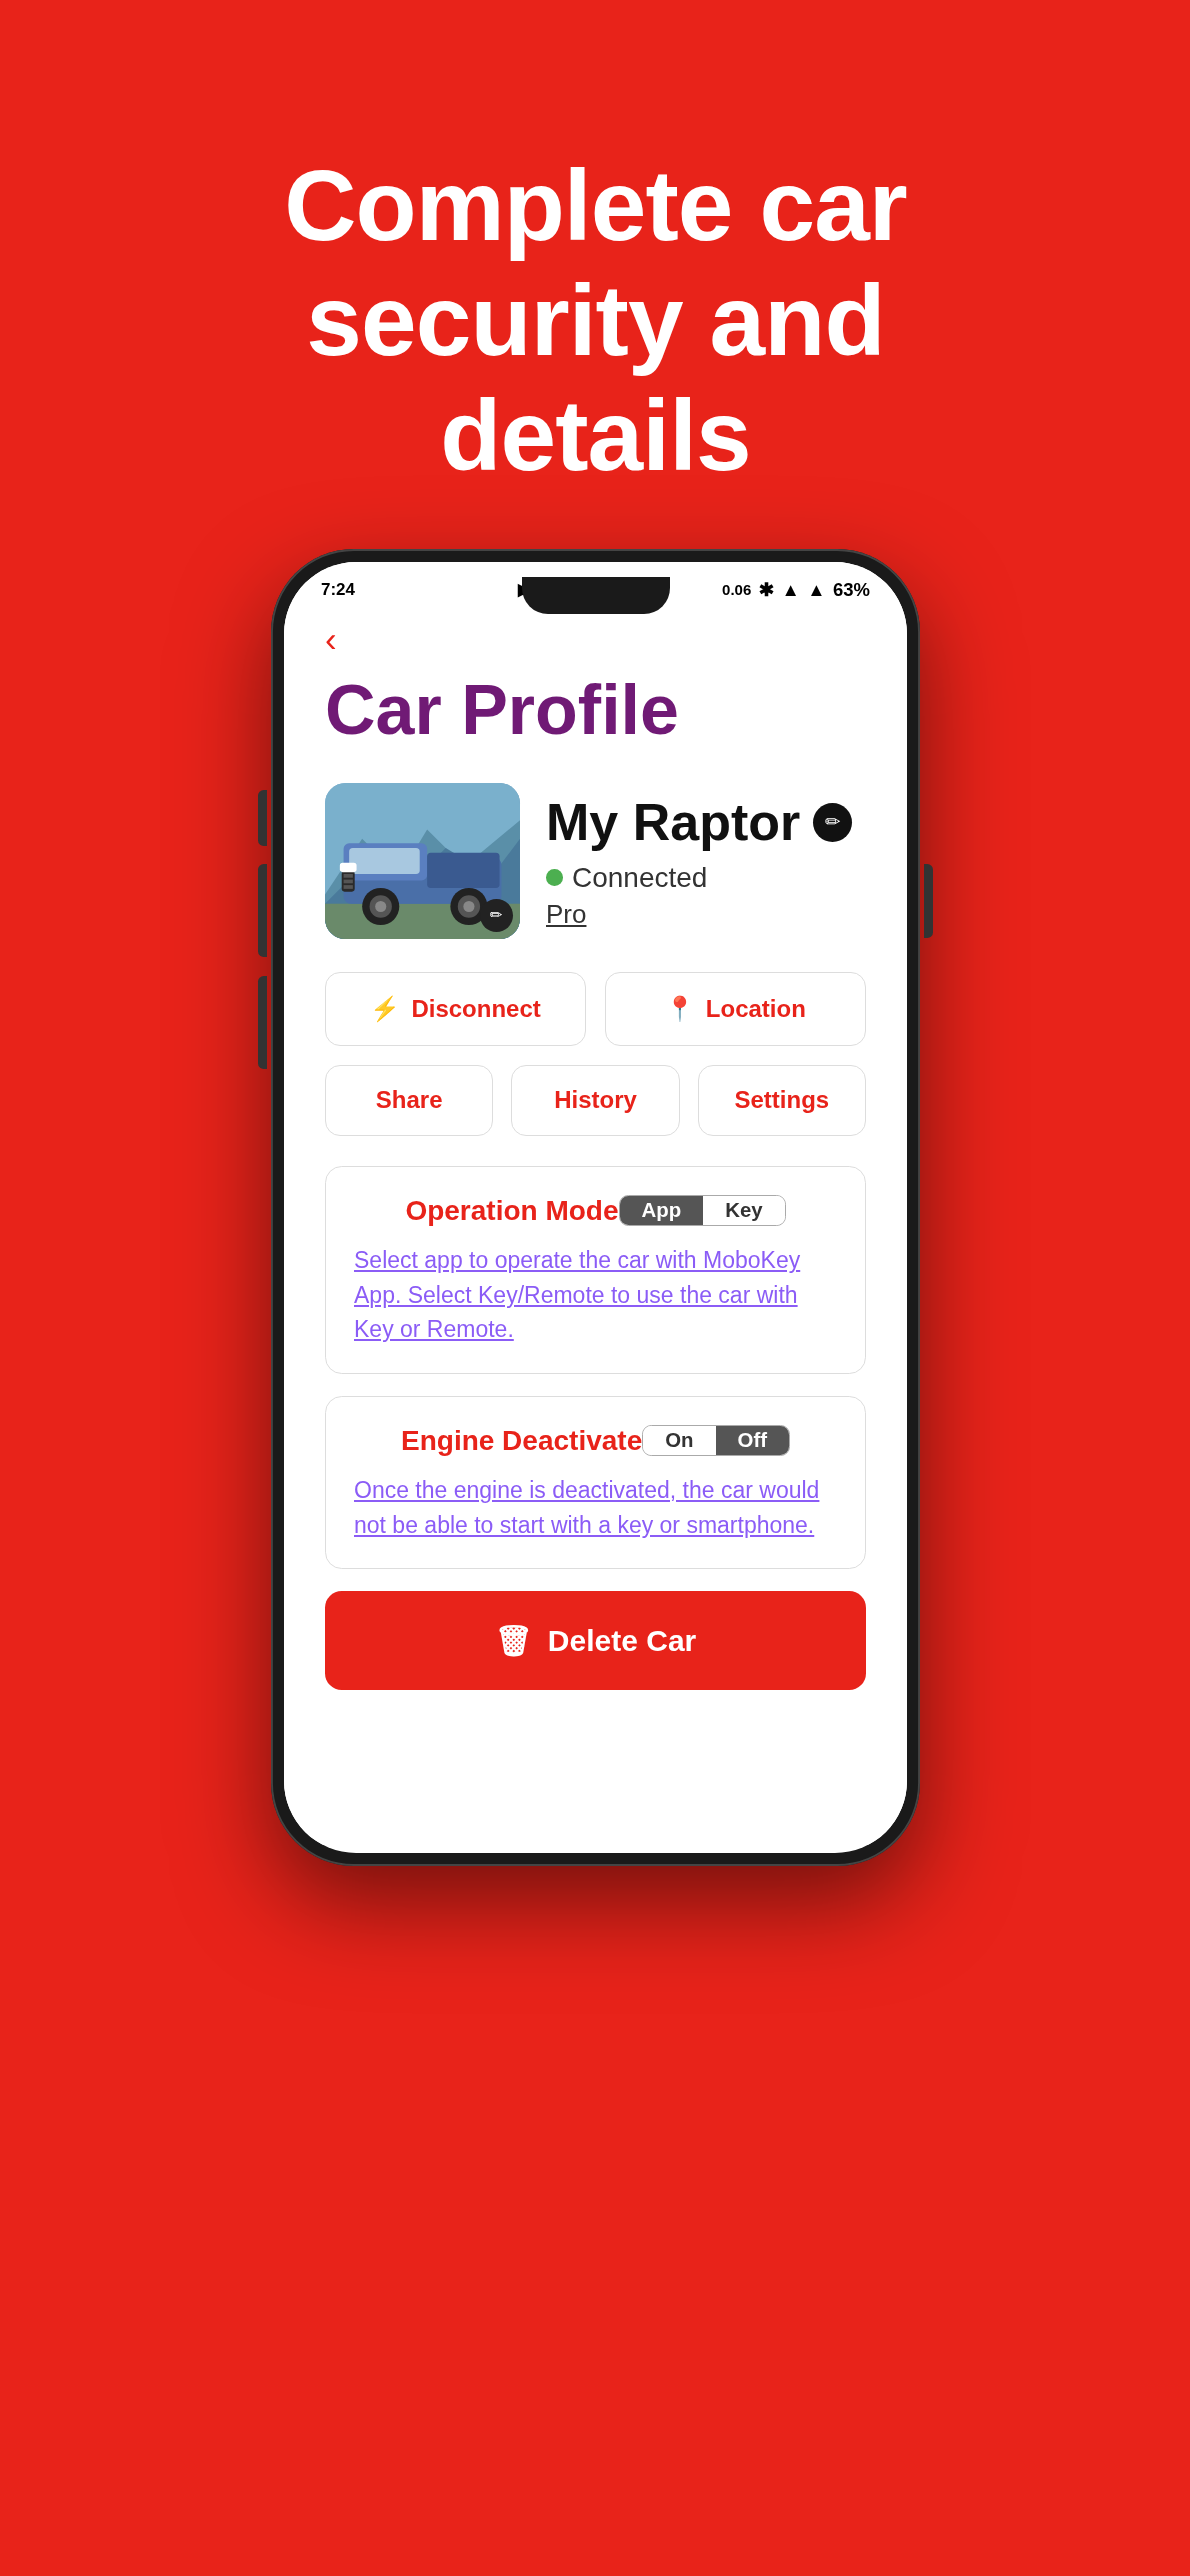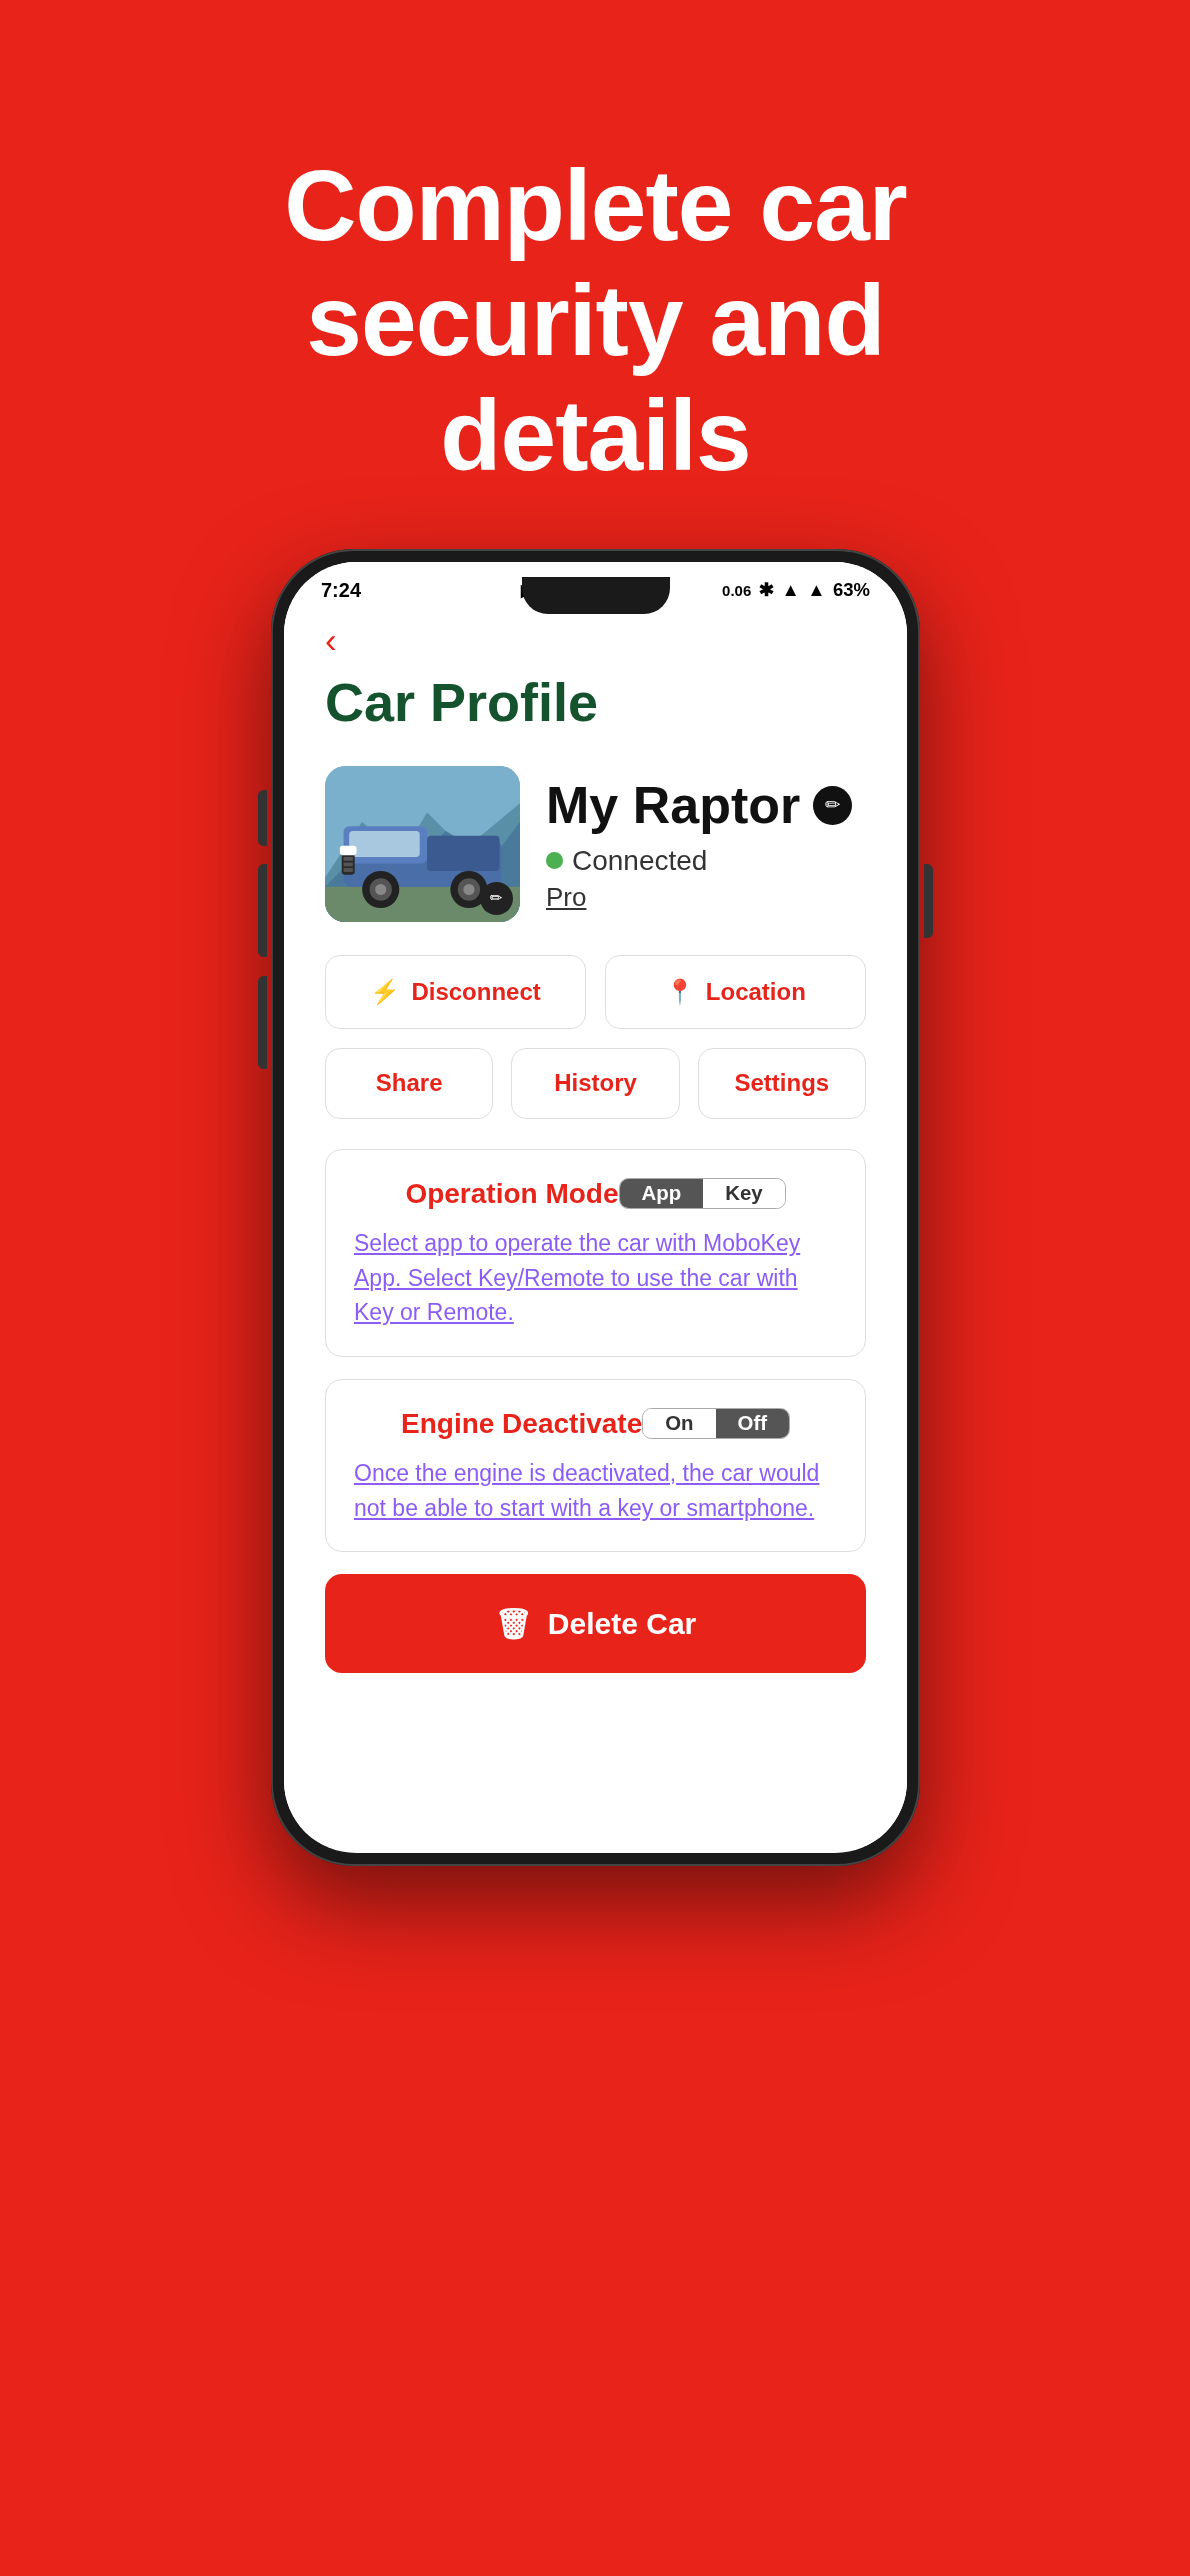--- a/index.html
+++ b/index.html
@@ -56,21 +56,21 @@
       display: flex;
       justify-content: space-between;
       align-items: center;
       padding: 16.7px 37px 9.3px 37px;
       font-size: 20.4px;
       font-weight: 600;
       color: #000;
       background: white;
     }
 
-    .status-left { font-size: 20px; font-weight: 700; }
+    .status-left { font-size: 17px; font-weight: 700; }
     .status-icons { display: flex; gap: 7.4px; align-items: center; font-size: 16.7px; }
     .status-right { display: flex; align-items: center; gap: 7.4px; font-size: 18.5px; }
 
     
     .app-content {
       padding: 9.3px 41px 41px 41px;
       background: white;
       height: calc(100% - 56px);
       overflow-y: auto;
     }
@@ -78,23 +78,23 @@
     .back-btn {
       color: #E8231A;
       font-size: 35px;
       font-weight: 300;
       cursor: pointer;
       margin-bottom: 11px;
       display: inline-block;
     }
 
     .page-title {
-      font-size: 54px;
+      font-size: 70px;
       font-weight: 900;
-      color: #14532d;
+      color: #701a75;
       margin-bottom: 33px;
     }
 
     
     .car-card {
       display: flex;
       align-items: center;
       gap: 26px;
       margin-bottom: 33px;
     }

